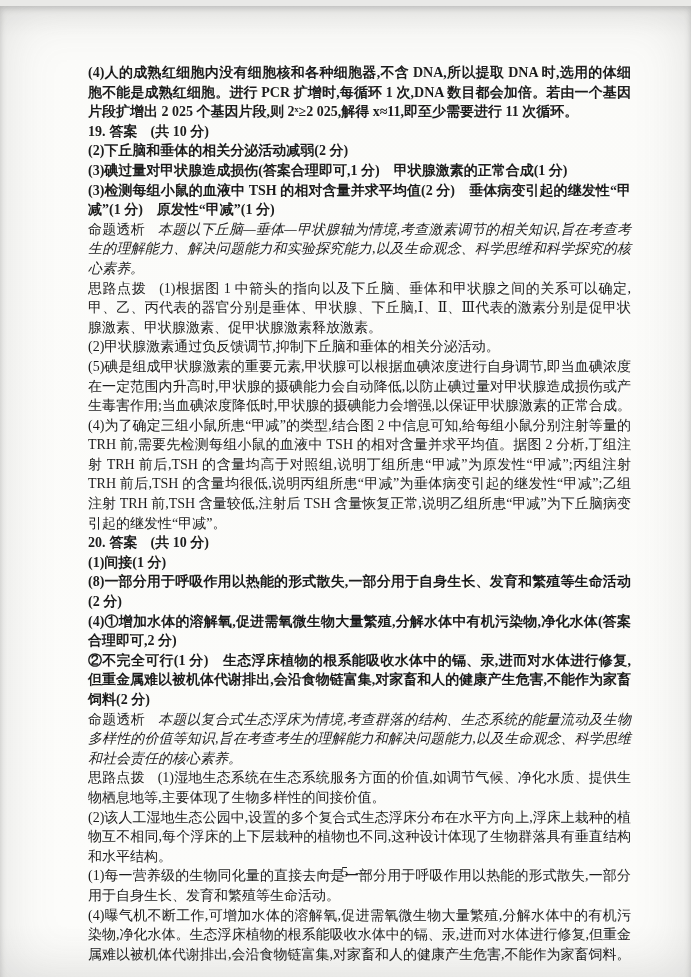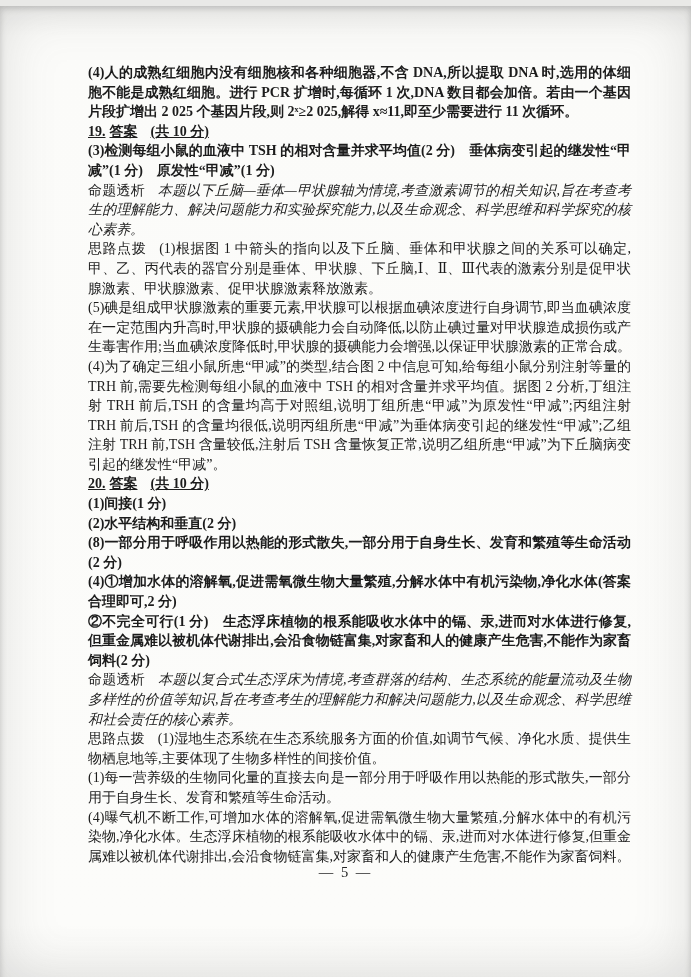--- a/index.html
+++ b/index.html
@@ -21,21 +21,21 @@
   .content {
     position: absolute;
     top: 57px;
     left: 88px;
     width: 543px;
     font-size: 14px;
     line-height: 19.6px;
     text-align: justify;
   }
   p.para { margin: 0; }
-  .qheader { margin-left: -18px; font-weight: 700; text-decoration: underline; }
+  .qheader { margin-left: -18px; font-weight: 700; }
   .qheader .qnum { margin-right: 4px; }
   .qheader .score { margin-left: 13px; }
   .answer-line { font-weight: 700; }
   .label { font-weight: 400; margin-right: 13px; }
   .kaiti { font-style: italic; }
   .footer {
     position: absolute;
     top: 858px;
     left: 0;
     width: 691px;
@@ -50,46 +50,49 @@
 
 <div class="page">
   <div class="content">
 
     <p class="para answer-line">(4)人的成熟红细胞内没有细胞核和各种细胞器,不含 DNA,所以提取 DNA 时,选用的体细胞不能是成熟红细胞。进行 PCR 扩增时,每循环 1 次,DNA 数目都会加倍。若由一个基因片段扩增出 2 025 个基因片段,则 2ˣ≥2 025,解得 x≈11,即至少需要进行 11 次循环。</p>
 
     <div>
       <p class="para qheader">
         <span class="qnum">19.</span><span>答案</span><span class="score">(共 10 分)</span>
       </p>
+      <p class="para answer-line">(2)下丘脑和垂体的相关分泌活动减弱(2 分)</p>
+      <p class="para answer-line">(3)碘过量对甲状腺造成损伤(答案合理即可,1 分)　甲状腺激素的正常合成(1 分)</p>
       <p class="para answer-line">(3)检测每组小鼠的血液中 TSH 的相对含量并求平均值(2 分)　垂体病变引起的继发性“甲减”(1 分)　原发性“甲减”(1 分)</p>
       <p class="para">
         <span class="label">命题透析</span><span class="kaiti">本题以下丘脑—垂体—甲状腺轴为情境,考查激素调节的相关知识,旨在考查考生的理解能力、解决问题能力和实验探究能力,以及生命观念、科学思维和科学探究的核心素养。</span>
       </p>
       <p class="para">
         <span class="label">思路点拨</span><span>(1)根据图 1 中箭头的指向以及下丘脑、垂体和甲状腺之间的关系可以确定,甲、乙、丙代表的器官分别是垂体、甲状腺、下丘脑,Ⅰ、Ⅱ、Ⅲ代表的激素分别是促甲状腺激素、甲状腺激素、促甲状腺激素释放激素。</span>
       </p>
+      <p class="para">(2)甲状腺激素通过负反馈调节,抑制下丘脑和垂体的相关分泌活动。</p>
       <p class="para">(5)碘是组成甲状腺激素的重要元素,甲状腺可以根据血碘浓度进行自身调节,即当血碘浓度在一定范围内升高时,甲状腺的摄碘能力会自动降低,以防止碘过量对甲状腺造成损伤或产生毒害作用;当血碘浓度降低时,甲状腺的摄碘能力会增强,以保证甲状腺激素的正常合成。</p>
       <p class="para">(4)为了确定三组小鼠所患“甲减”的类型,结合图 2 中信息可知,给每组小鼠分别注射等量的 TRH 前,需要先检测每组小鼠的血液中 TSH 的相对含量并求平均值。据图 2 分析,丁组注射 TRH 前后,TSH 的含量均高于对照组,说明丁组所患“甲减”为原发性“甲减”;丙组注射 TRH 前后,TSH 的含量均很低,说明丙组所患“甲减”为垂体病变引起的继发性“甲减”;乙组注射 TRH 前,TSH 含量较低,注射后 TSH 含量恢复正常,说明乙组所患“甲减”为下丘脑病变引起的继发性“甲减”。</p>
     </div>
 
     <div>
       <p class="para qheader">
         <span class="qnum">20.</span><span>答案</span><span class="score">(共 10 分)</span>
       </p>
       <p class="para answer-line">(1)间接(1 分)</p>
-      <p class="para answer-line">(2)水平结构和垂直(2 分)</p>
       <p class="para answer-line">(8)一部分用于呼吸作用以热能的形式散失,一部分用于自身生长、发育和繁殖等生命活动(2 分)</p>
       <p class="para answer-line">(4)①增加水体的溶解氧,促进需氧微生物大量繁殖,分解水体中有机污染物,净化水体(答案合理即可,2 分)</p>
       <p class="para answer-line">②不完全可行(1 分)　生态浮床植物的根系能吸收水体中的镉、汞,进而对水体进行修复,但重金属难以被机体代谢排出,会沿食物链富集,对家畜和人的健康产生危害,不能作为家畜饲料(2 分)</p>
       <p class="para">
         <span class="label">命题透析</span><span class="kaiti">本题以复合式生态浮床为情境,考查群落的结构、生态系统的能量流动及生物多样性的价值等知识,旨在考查考生的理解能力和解决问题能力,以及生命观念、科学思维和社会责任的核心素养。</span>
       </p>
       <p class="para">
         <span class="label">思路点拨</span><span>(1)湿地生态系统在生态系统服务方面的价值,如调节气候、净化水质、提供生物栖息地等,主要体现了生物多样性的间接价值。</span>
       </p>
+      <p class="para">(2)该人工湿地生态公园中,设置的多个复合式生态浮床分布在水平方向上,浮床上栽种的植物互不相同,每个浮床的上下层栽种的植物也不同,这种设计体现了生物群落具有垂直结构和水平结构。</p>
       <p class="para">(1)每一营养级的生物同化量的直接去向是一部分用于呼吸作用以热能的形式散失,一部分用于自身生长、发育和繁殖等生命活动。</p>
       <p class="para">(4)曝气机不断工作,可增加水体的溶解氧,促进需氧微生物大量繁殖,分解水体中的有机污染物,净化水体。生态浮床植物的根系能吸收水体中的镉、汞,进而对水体进行修复,但重金属难以被机体代谢排出,会沿食物链富集,对家畜和人的健康产生危害,不能作为家畜饲料。</p>
     </div>
 
   </div>
 
   <div class="footer">— 5 —</div>
 </div>
 
 </body></html>

